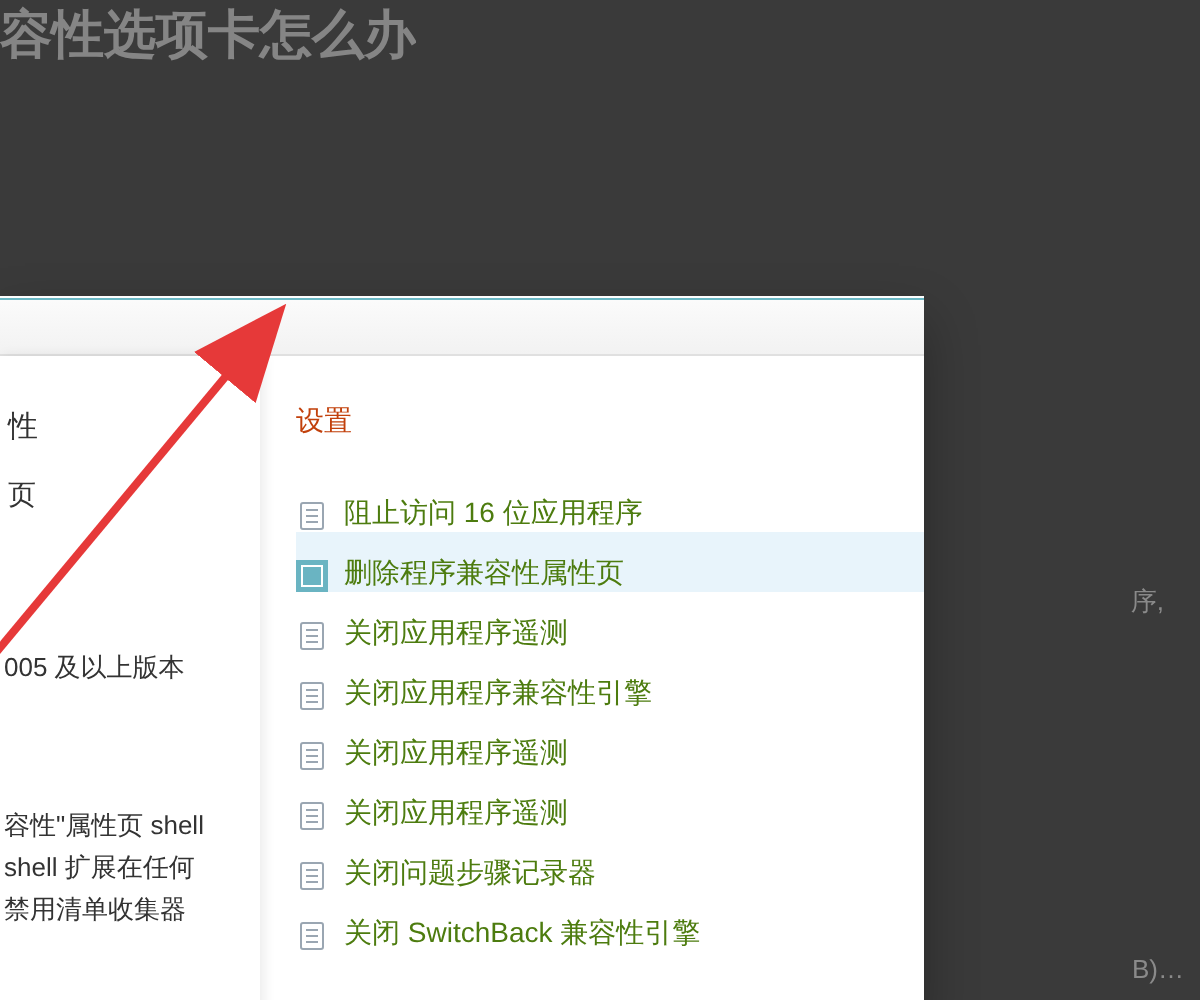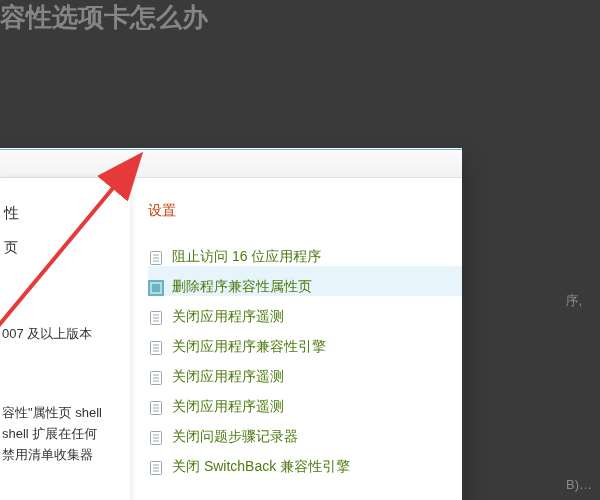--- a/index.html
+++ b/index.html
@@ -163,21 +163,21 @@
 <div class="top-hint">容性选项卡怎么办</div>
 <div class="side-text">序,</div>
 <div class="side-text2">B)…</div>
 
 <div class="dialog">
   <div class="dialog-titlebar"></div>
   <div class="dialog-body">
     <div class="left-panel">
       <div class="left-title">性</div>
       <div class="left-sub">页</div>
-      <div class="left-desc">007 及以上版本</div>
+      <div class="left-desc">005 及以上版本</div>
       <div class="left-desc2">
         <div>容性"属性页 shell</div>
         <div>shell 扩展在任何</div>
         <div>禁用清单收集器</div>
       </div>
     </div>
     <div class="right-panel">
       <div class="settings-title">设置</div>
       <div id="settings-list">
           <div class="setting-item">

